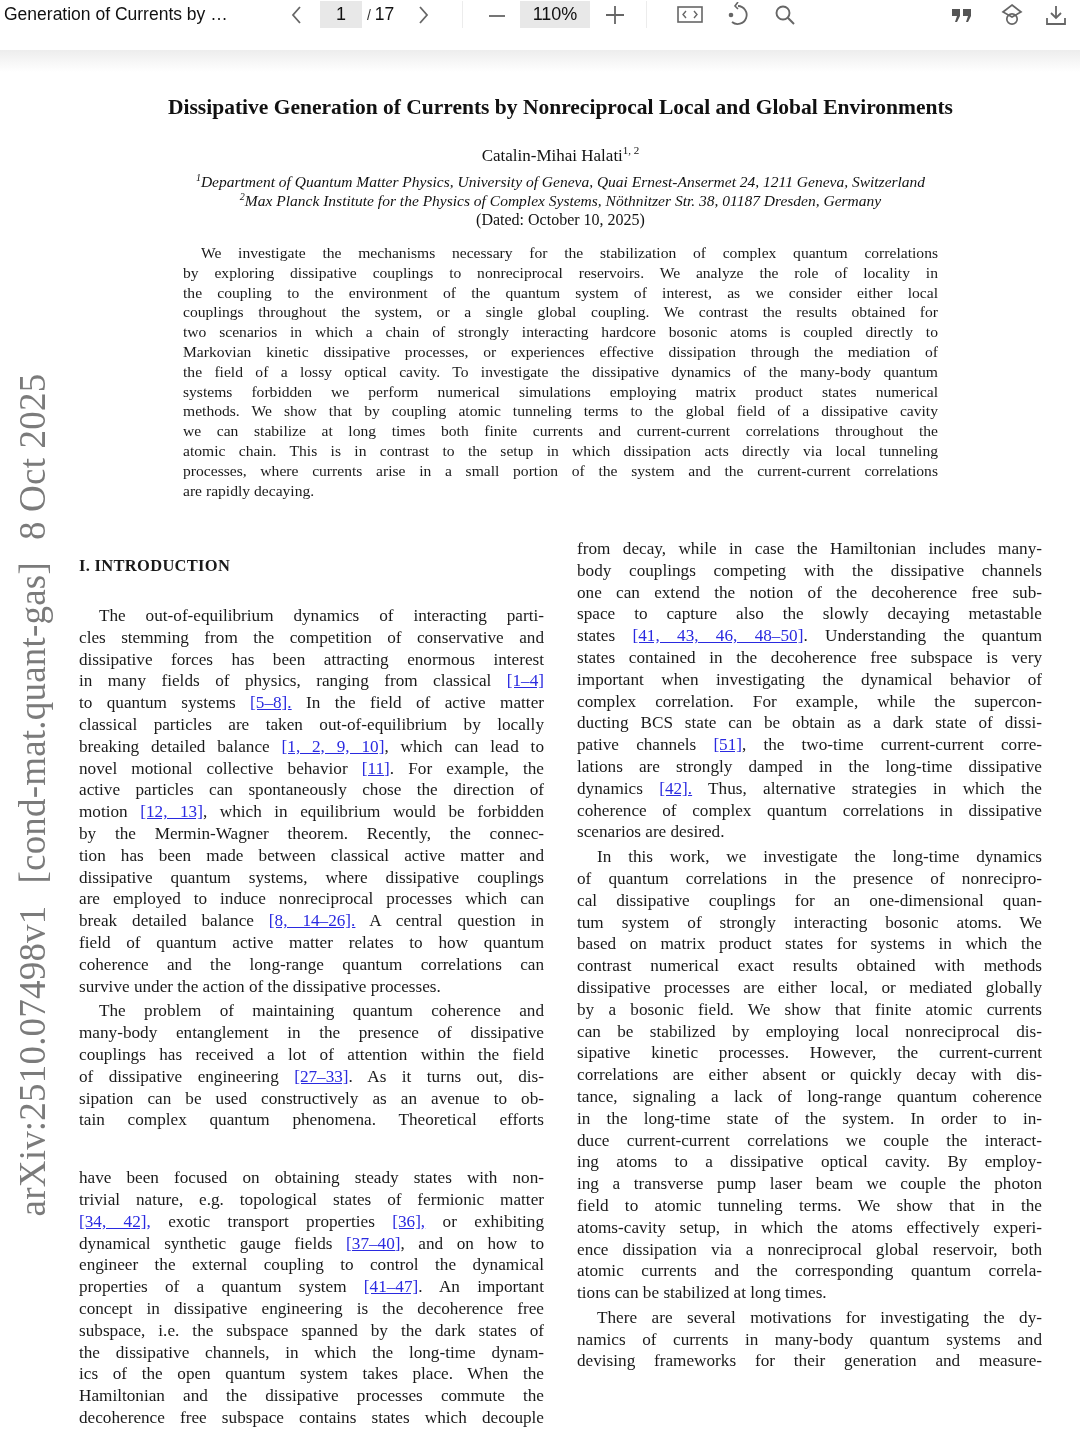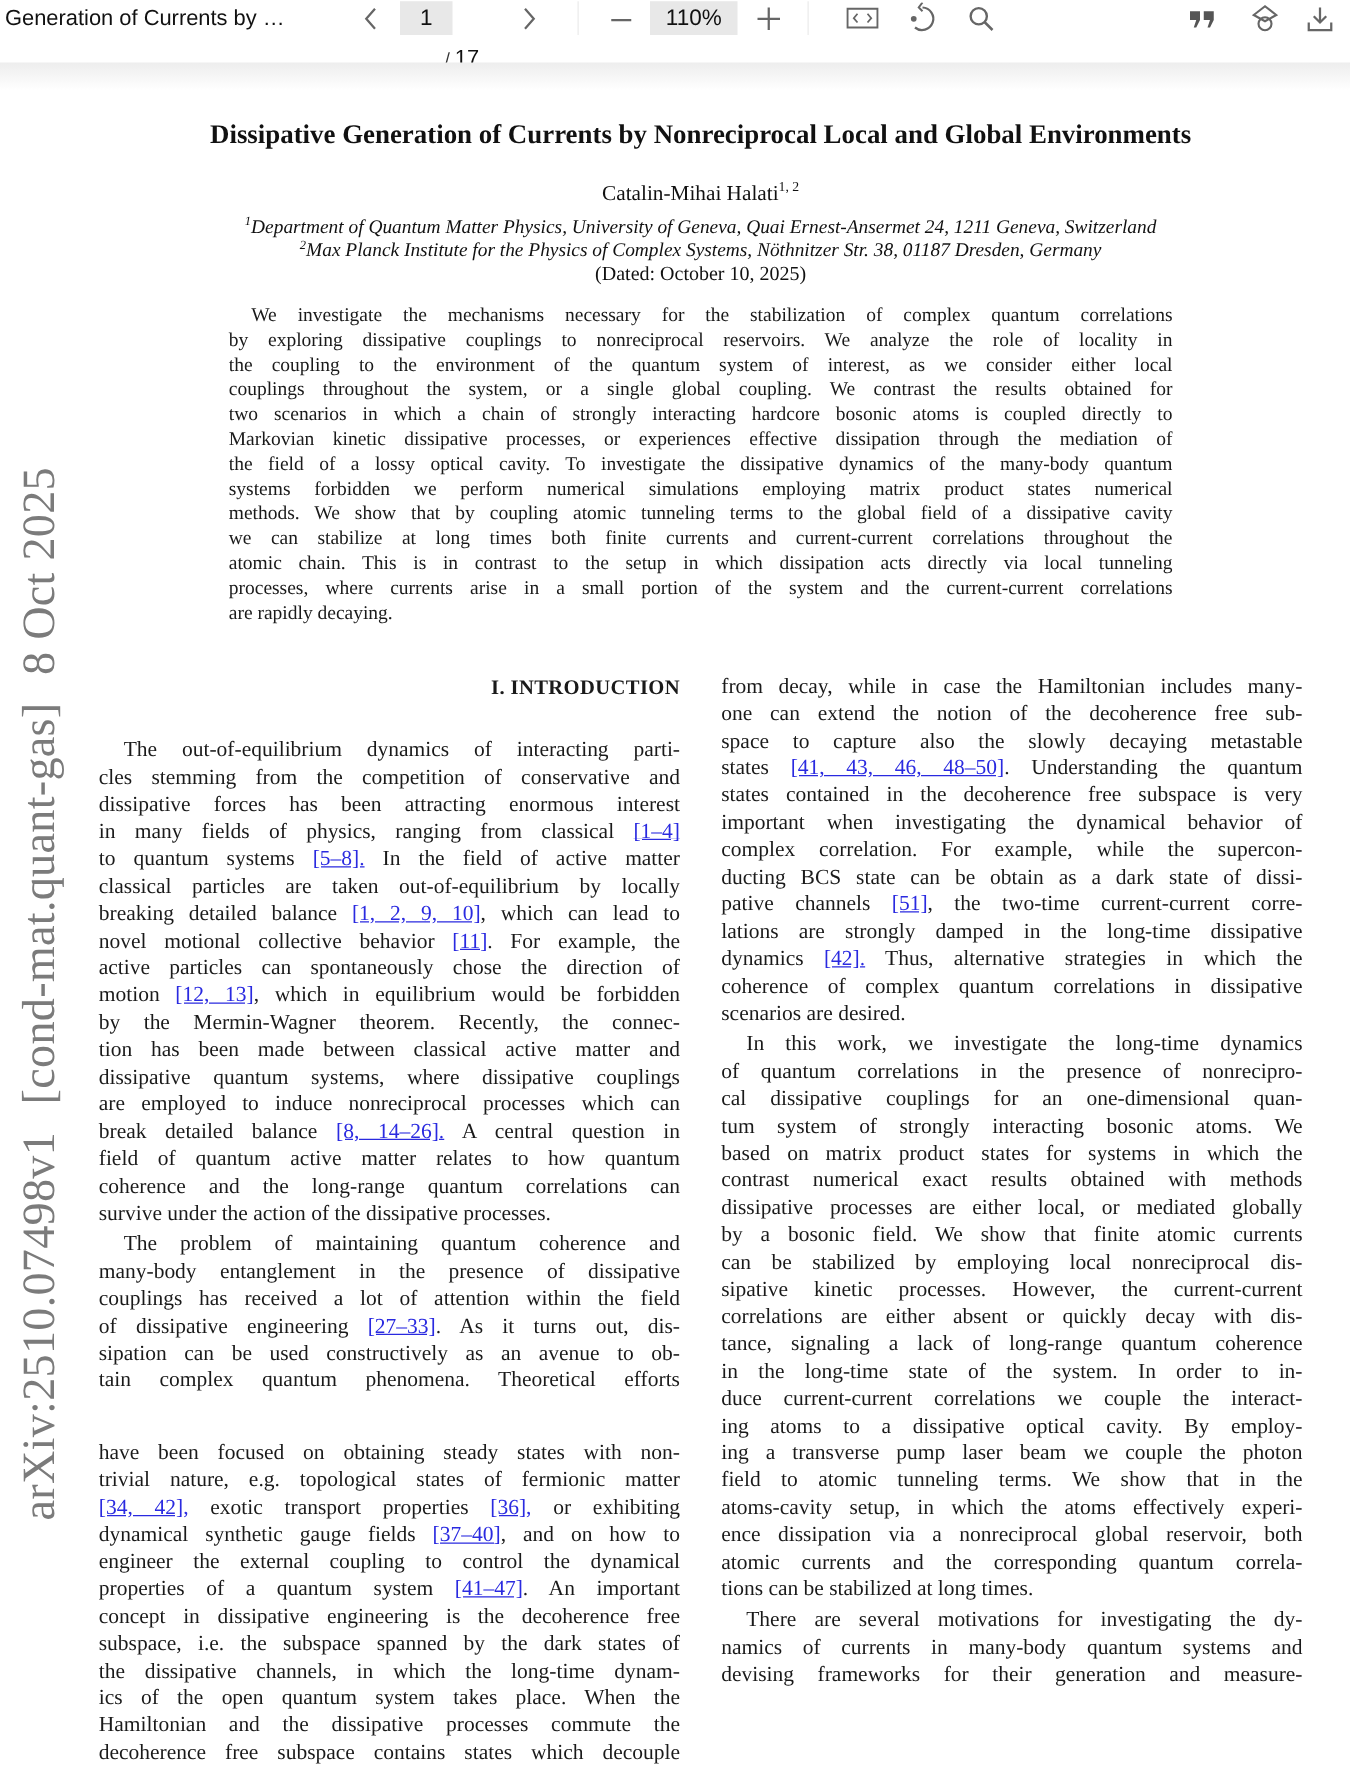--- a/index.html
+++ b/index.html
@@ -20,21 +20,21 @@
     position: absolute; left: 4px; top: 4px;
     font-size: 17.5px; color: #111; white-space: nowrap;
   }
   .tb-btn { position: absolute; top: 3px; height: 24px; display: flex; align-items: center; justify-content: center; color: #666; cursor: pointer; }
   .tb-btn svg { display: block; }
   .page-input {
     position: absolute; left: 320px; top: 1px; width: 42px; height: 27px;
     background: #e8e8e8; border: none; font-family: "Liberation Sans", sans-serif;
     font-size: 18px; color: #111; text-align: center; padding: 0; outline: none;
   }
-  .page-total { position: absolute; left: 356px; top: 4px; font-size: 17.5px; color: #111; margin-top: 32px; }
+  .page-total { position: absolute; left: 367px; top: 4px; font-size: 17.5px; color: #111; }
   .page-total .slash { font-size: 14px; color: #333; }
   .tb-sep { position: absolute; left: 462px; top: 1px; width: 1px; height: 27px; background: #ececec; }
   .tb-sep2 { position: absolute; left: 646px; top: 1px; width: 1px; height: 27px; background: #ececec; }
   .zoom-input {
     position: absolute; left: 520px; top: 1px; width: 70px; height: 27px;
     background: #e8e8e8; border: none; font-family: "Liberation Sans", sans-serif;
     font-size: 18px; color: #111; text-align: center; padding: 0; outline: none;
   }
   .shade {
     position: absolute; left: 0; top: 50px; width: 1080px; height: 22px;
@@ -70,22 +70,22 @@
     text-indent: 18px;
   }
   
   .col {
     position: absolute; top: 537px; width: 465px;
     font-size: 17.2px; line-height: 21.8px; color: #1a1a1a;
   }
   .col.left { left: 79px; }
   .col.right { left: 577px; top: 538px; }
   .section-heading {
-    text-align: right; font-weight: bold; font-size: 16.5px; letter-spacing: 0.3px;
-    margin: 2px 0 30px 0; height: 20px;
+    text-align: left; font-weight: bold; font-size: 16.5px; letter-spacing: 0.3px;
+    margin: 18px 0 30px 0; height: 20px;
   }
   .line { display: block; text-align: justify; text-align-last: justify; height: 21.8px; white-space: nowrap; }
   .line.end { text-align-last: left; }
   .line.ind { text-indent: 20px; }
   .cite { color: #2a2ae0; text-decoration: underline; text-decoration-color: #2a2ae0; cursor: pointer; }
 </style>
 </head>
 <body>
 
 <div class="toolbar">
@@ -221,20 +221,21 @@
       <span class="line" style="text-indent: 0px;"><span>subspace, i.e. the subspace spanned by the dark states of</span></span>
       <span class="line" style="text-indent: 0px;"><span>the dissipative channels, in which the long-time dynam-</span></span>
       <span class="line" style="text-indent: 0px;"><span>ics of the open quantum system takes place.  When the</span></span>
       <span class="line" style="text-indent: 0px;"><span>Hamiltonian and the dissipative processes commute the</span></span>
       <span class="line" style="text-indent: 0px;"><span>decoherence free subspace contains states which decouple</span></span>
     </div>
 </div>
 <div class="col right">
   <div id="right-lines">
       <span class="line" style="text-indent: 0px;"><span>from decay, while in case the Hamiltonian includes many-</span></span>
+      <span class="line" style="text-indent: 0px;"><span>body couplings competing with the dissipative channels</span></span>
       <span class="line" style="text-indent: 0px;"><span>one can extend the notion of the decoherence free sub-</span></span>
       <span class="line" style="text-indent: 0px;"><span>space to capture also the slowly decaying metastable</span></span>
       <span class="line" style="text-indent: 0px;"><span>states </span><a class="cite">[41, 43, 46, 48–50]</a><span>.  Understanding the quantum</span></span>
       <span class="line" style="text-indent: 0px;"><span>states contained in the decoherence free subspace is very</span></span>
       <span class="line" style="text-indent: 0px;"><span>important when investigating the dynamical behavior of</span></span>
       <span class="line" style="text-indent: 0px;"><span>complex correlation.  For example, while the supercon-</span></span>
       <span class="line" style="text-indent: 0px;"><span>ducting BCS state can be obtain as a dark state of dissi-</span></span>
       <span class="line" style="text-indent: 0px;"><span>pative channels </span><a class="cite">[51]</a><span>, the two-time current-current corre-</span></span>
       <span class="line" style="text-indent: 0px;"><span>lations are strongly damped in the long-time dissipative</span></span>
       <span class="line" style="text-indent: 0px;"><span>dynamics </span><a class="cite">[42].</a><span>  Thus, alternative strategies in which the</span></span>

